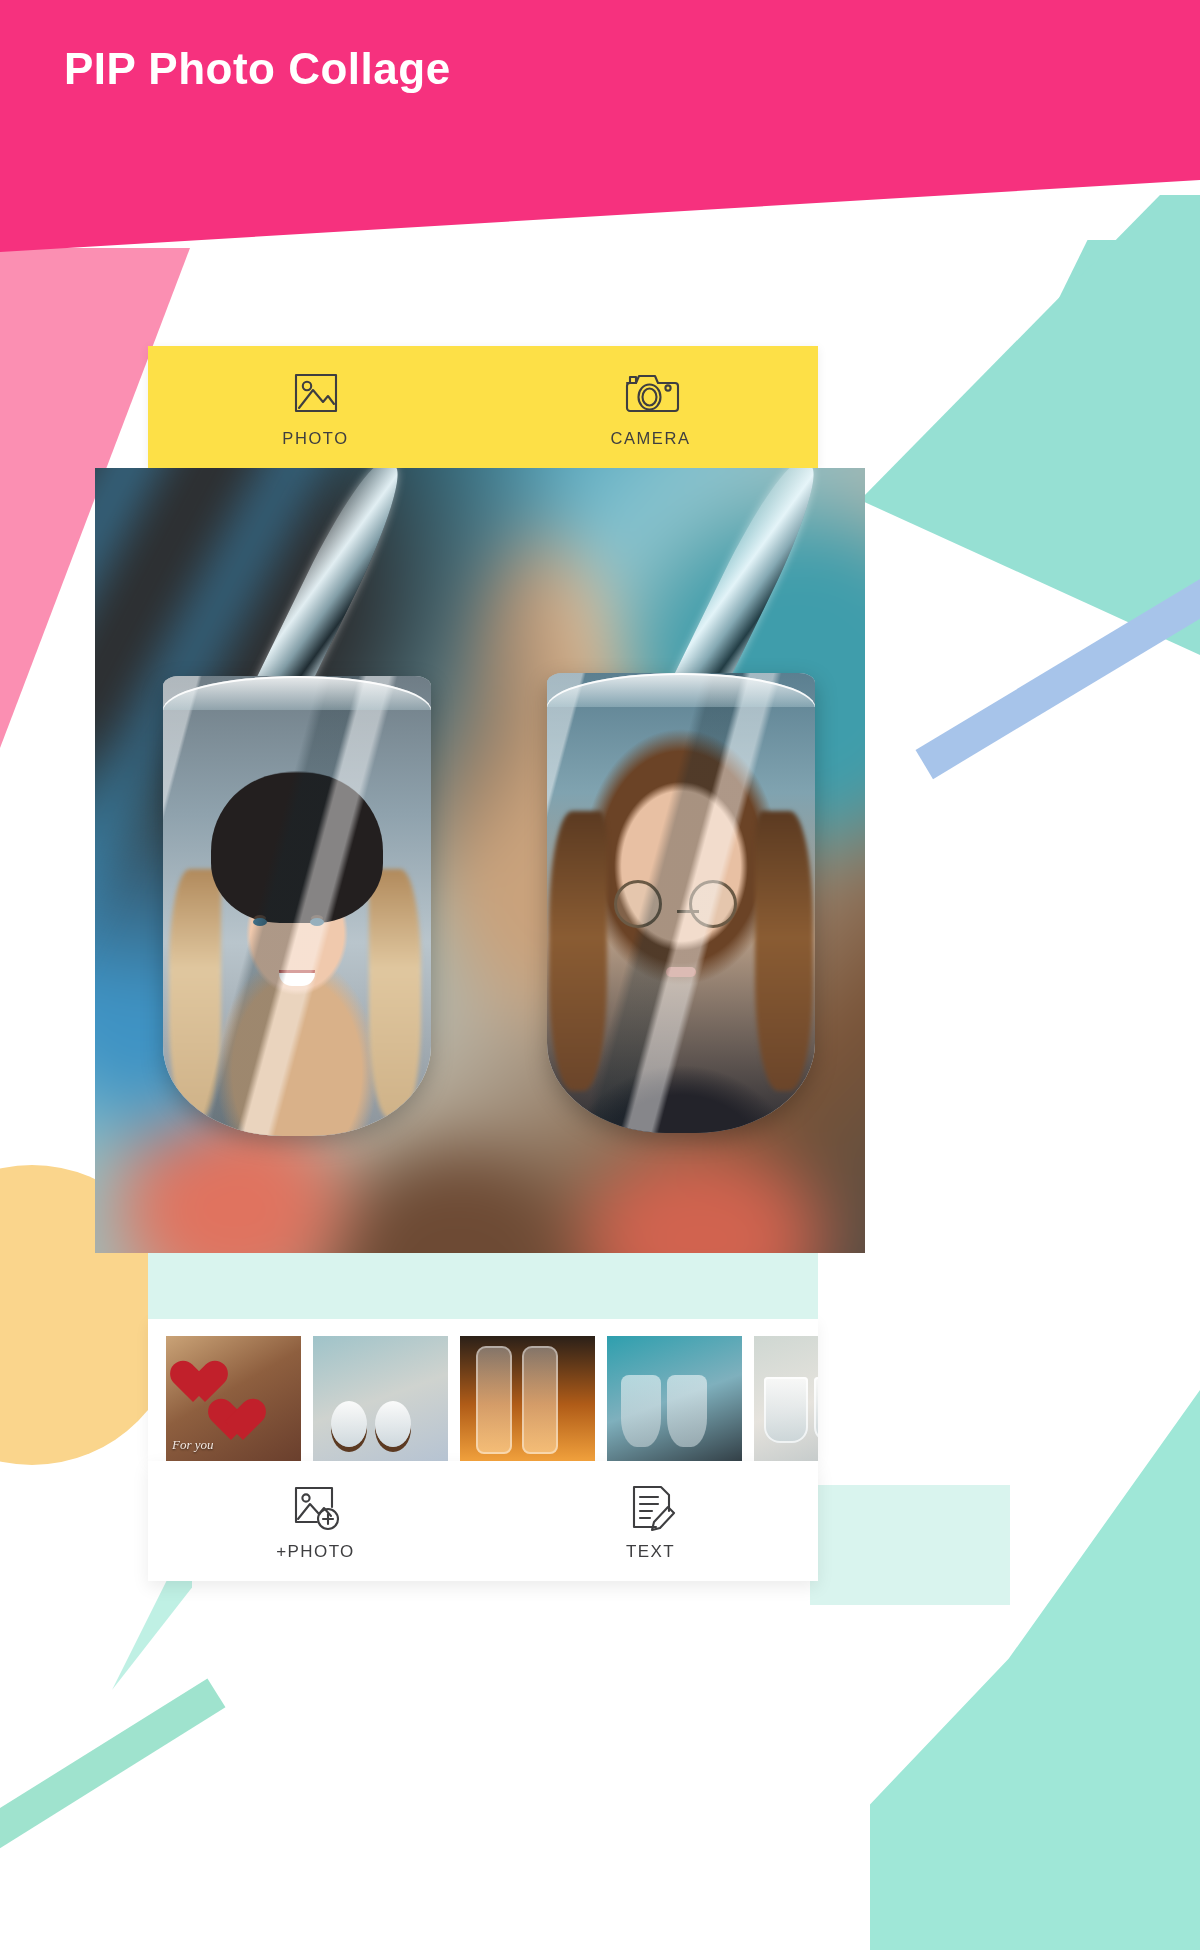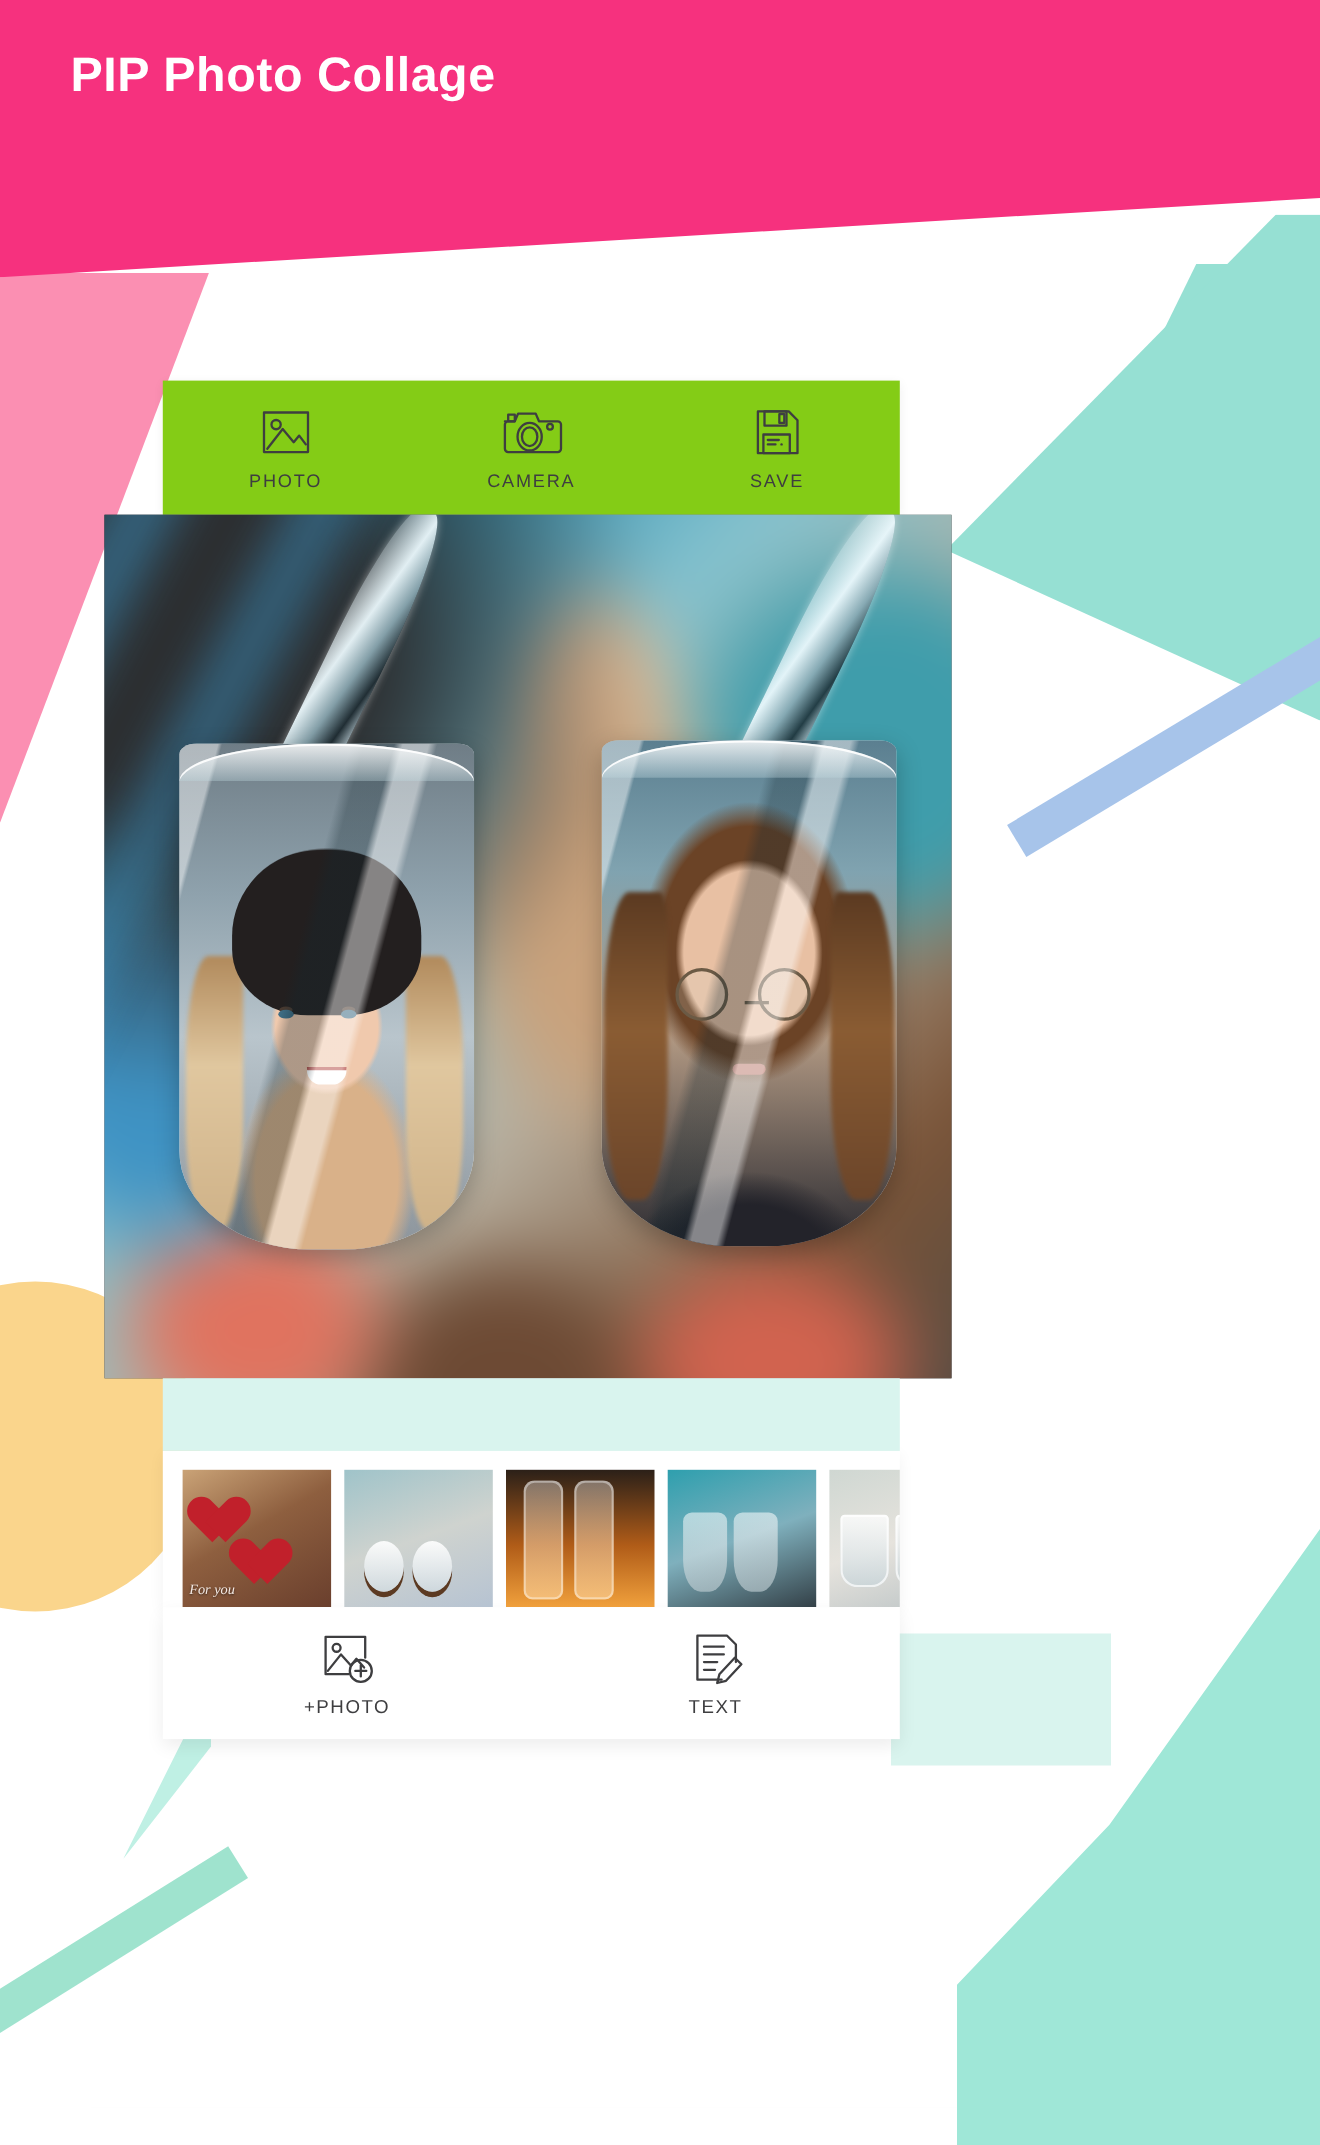--- a/index.html
+++ b/index.html
@@ -96,21 +96,21 @@
     filter:drop-shadow(0 0 16px rgba(0,0,0,.10));
   }
 
   
   .app{
     position:absolute; left:148px; top:346px; width:670px; z-index:5;
   }
 
   
   .toolbar{
-    background:#84cc16; width:670px; height:122px;
+    background:#fde047; width:670px; height:122px;
     display:flex; align-items:center;
     box-shadow:0 2px 10px rgba(0,0,0,.07);
   }
   .tool-item{
     flex:1; display:flex; flex-direction:column;
     align-items:center; justify-content:center; gap:9px;
     cursor:pointer;
   }
   .tool-item svg{ display:block; }
   .tool-label{
@@ -361,34 +361,20 @@
           <path d="M5 17 h9 l3 -7 h16 l3 7 h17 a3 3 0 0 1 3 3 v22 a3 3 0 0 1 -3 3 h-45 a3 3 0 0 1 -3 -3 v-22 a3 3 0 0 1 3 -3 z"></path>
           <ellipse cx="27.5" cy="31" rx="11" ry="12.5"></ellipse>
           <ellipse cx="27.5" cy="31" rx="7" ry="8.5"></ellipse>
           <circle cx="46" cy="22" r="2.6"></circle>
           <rect x="8" y="11" width="6" height="6"></rect>
         </svg>
       </span>
       <span class="tool-label">CAMERA</span>
     </div>
 
-    <div class="tool-item">
-      <span>
-        <svg width="50" height="54" viewBox="0 0 50 54" class="ico">
-          <path d="M8 8 h28 l8 8 v30 h-36 z"></path>
-          <rect x="14" y="8" width="20" height="13"></rect>
-          <rect x="27.5" y="10.5" width="4.5" height="8"></rect>
-          <rect x="13" y="29" width="24" height="17"></rect>
-          <line x1="17" y1="34" x2="27" y2="34"></line>
-          <line x1="17" y1="38" x2="24" y2="38"></line>
-          <circle cx="29.5" cy="38" r="1.1" fill="#3e3e40" stroke="none"></circle>
-        </svg>
-      </span>
-      <span class="tool-label">SAVE</span>
-    </div>
 
   </div>
 
   <div class="canvas">
     <div class="bgphoto">
       <div class="blurbg"></div>
       <div class="blurbg stripes"></div>
     </div>
 
     <div class="pour p1"></div>

